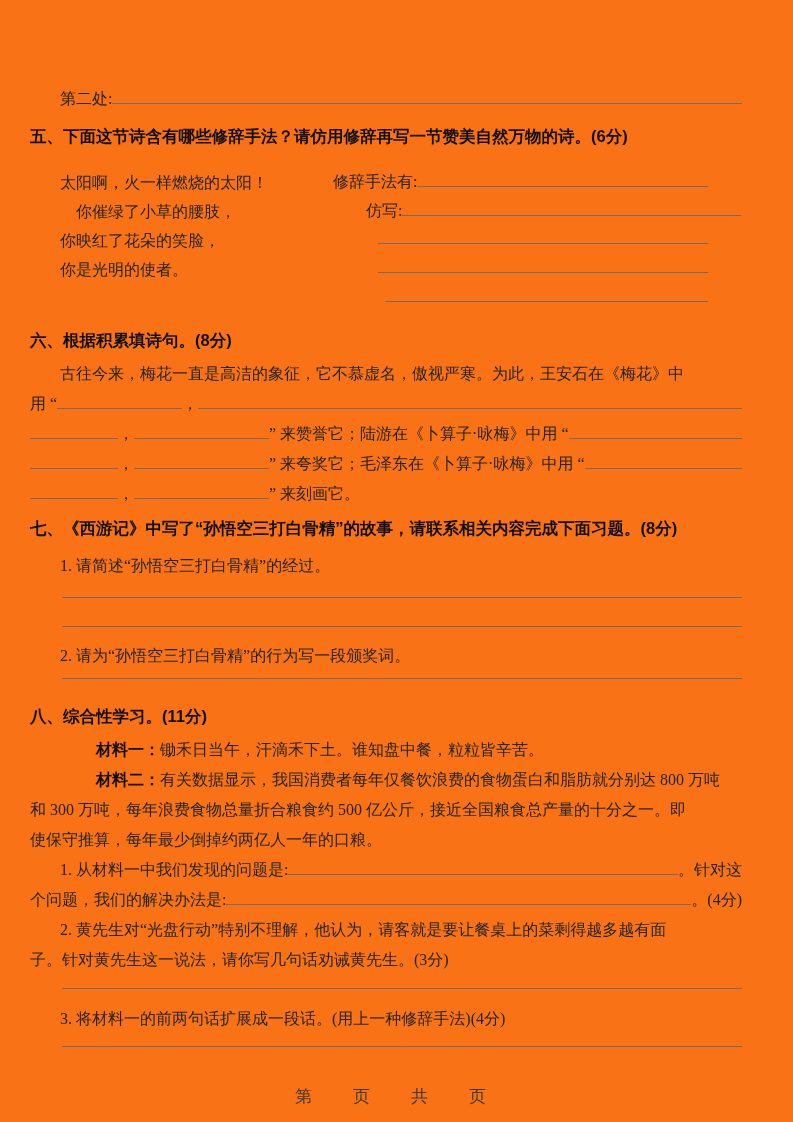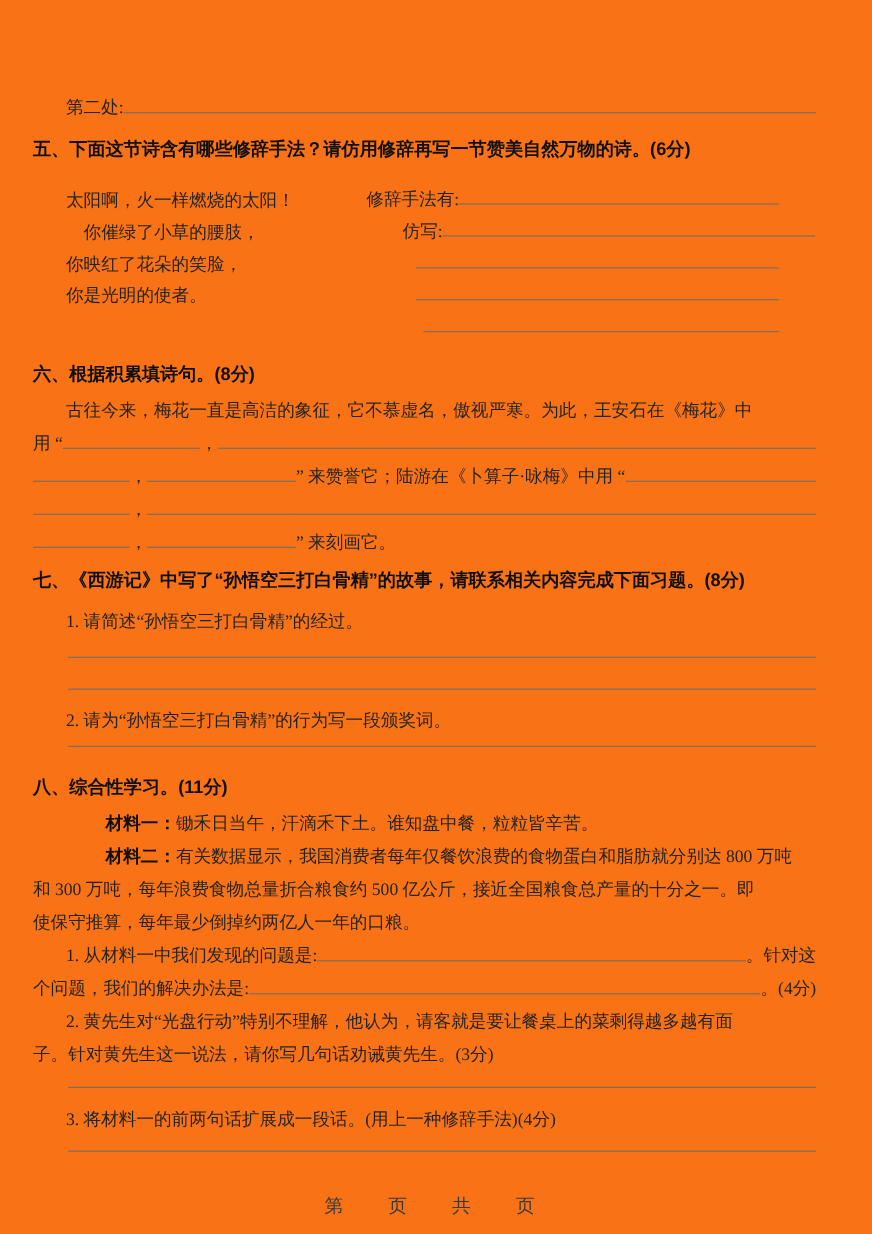--- a/index.html
+++ b/index.html
@@ -42,21 +42,21 @@
       <div class="line" style="left: 60px; top: 172px;"><span class="run">太阳啊，火一样燃烧的太阳！</span></div>
       <div class="line" style="left: 60px; top: 201px; margin-left: 16px;"><span class="run">你催绿了小草的腰肢，</span></div>
       <div class="line" style="left: 60px; top: 230px;"><span class="run">你映红了花朵的笑脸，</span></div>
       <div class="line" style="left: 60px; top: 259px;"><span class="run">你是光明的使者。</span></div>
       <div class="line" style="left: 333px; top: 171px; width: 375px; text-align: right;"><span class="run">修辞手法有:</span><span class="blank grow"></span></div>
       <div class="line" style="left: 322px; top: 200px; width: 375px; margin-left: 44px;"><span class="run">仿写:</span><span class="blank grow"></span></div>
       <div class="line bold" style="left: 30px; top: 330px;"><span class="run">六、根据积累填诗句。(8分)</span></div>
       <div class="line" style="left: 60px; top: 363px;"><span class="run">古往今来，梅花一直是高洁的象征，它不慕虚名，傲视严寒。为此，王安石在《梅花》中</span></div>
       <div class="line" style="left: 30px; top: 393px; width: 712px;"><span class="run">用 “</span><span class="blank" style="width: 125px;"></span><span class="run">，</span><span class="blank" style="width: 128px;"></span><span class="blank grow"></span></div>
       <div class="line" style="left: 30px; top: 423px; width: 712px;"><span class="blank" style="width: 88px;"></span><span class="run">，</span><span class="blank" style="width: 135px;"></span><span class="run">” 来赞誉它；陆游在《卜算子·咏梅》中用 “</span><span class="blank grow"></span></div>
-      <div class="line" style="left: 30px; top: 453px; width: 712px;"><span class="blank" style="width: 88px;"></span><span class="run">，</span><span class="blank" style="width: 135px;"></span><span class="blank grow"></span></div>
+      <div class="line" style="left: 30px; top: 453px; width: 712px;"><span class="blank" style="width: 88px;"></span><span class="run">，</span><span class="blank" style="width: 135px;"></span><span class="run">” 来夸奖它；毛泽东在《卜算子·咏梅》中用 “</span><span class="blank grow"></span></div>
       <div class="line" style="left: 30px; top: 483px;"><span class="blank" style="width: 88px;"></span><span class="run">，</span><span class="blank" style="width: 135px;"></span><span class="run">” 来刻画它。</span></div>
       <div class="line bold" style="left: 30px; top: 518px;"><span class="run">七、《西游记》中写了“孙悟空三打白骨精”的故事，请联系相关内容完成下面习题。(8分)</span></div>
       <div class="line" style="left: 60px; top: 555px;"><span class="run">1. 请简述“孙悟空三打白骨精”的经过。</span></div>
       <div class="line" style="left: 60px; top: 645px;"><span class="run">2. 请为“孙悟空三打白骨精”的行为写一段颁奖词。</span></div>
       <div class="line bold" style="left: 30px; top: 706px;"><span class="run">八、综合性学习。(11分)</span></div>
       <div class="line" style="left: 60px; top: 739px;"><span class="run bold">材料一：</span><span class="run">锄禾日当午，汗滴禾下土。谁知盘中餐，粒粒皆辛苦。</span></div>
       <div class="line" style="left: 60px; top: 769px;"><span class="run bold">材料二：</span><span class="run">有关数据显示，我国消费者每年仅餐饮浪费的食物蛋白和脂肪就分别达 800 万吨</span></div>
       <div class="line" style="left: 30px; top: 799px;"><span class="run">和 300 万吨，每年浪费食物总量折合粮食约 500 亿公斤，接近全国粮食总产量的十分之一。即</span></div>
       <div class="line" style="left: 30px; top: 829px;"><span class="run">使保守推算，每年最少倒掉约两亿人一年的口粮。</span></div>
       <div class="line" style="left: 60px; top: 859px; width: 682px;"><span class="run">1. 从材料一中我们发现的问题是:</span><span class="blank grow"></span><span class="run">。针对这</span></div>

